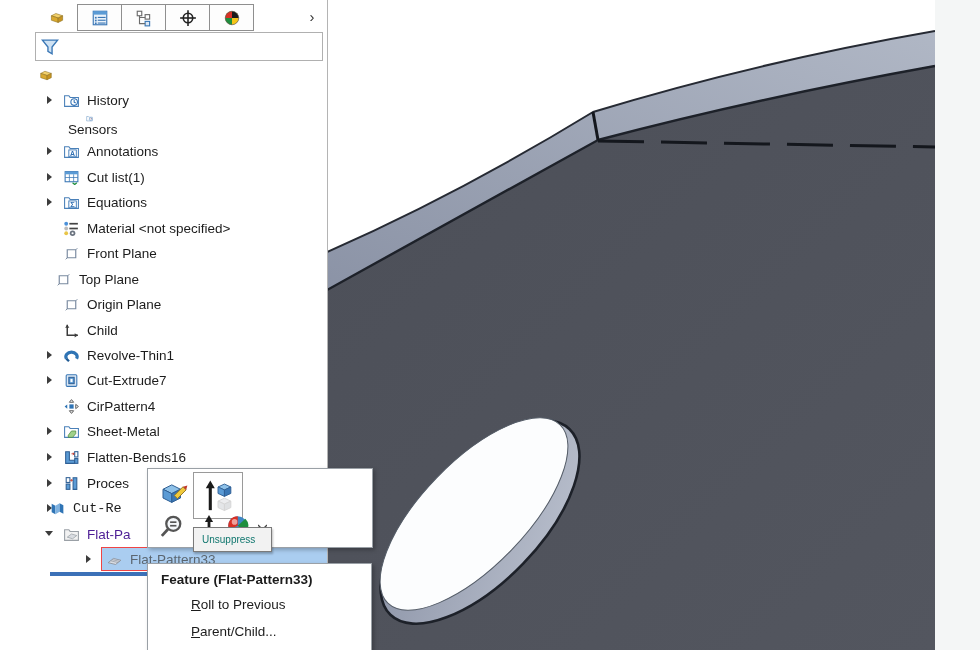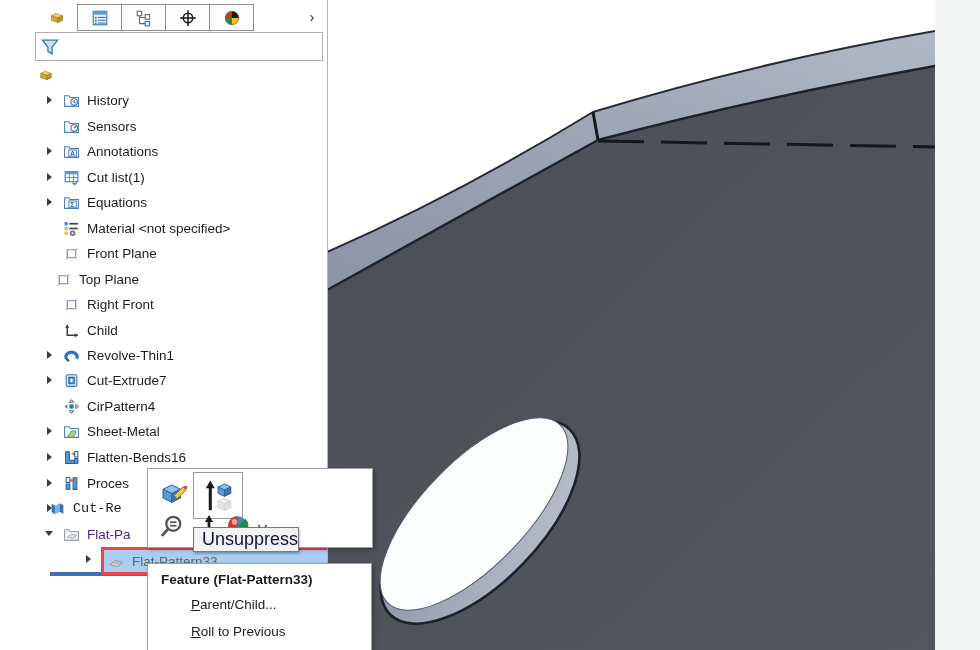--- a/index.html
+++ b/index.html
@@ -25,32 +25,32 @@
 
   
   .tree{position:absolute;left:0;top:62px;width:327px;}
   .trow{position:absolute;height:22px;display:flex;align-items:center;}
   .trow .lbl{margin-left:6px;white-space:nowrap;}
   .arr{position:absolute;width:0;height:0;}
   .arr.r{border-top:4px solid transparent;border-bottom:4px solid transparent;border-left:5.5px solid #3c3c3c;}
   .arr.d{border-left:4px solid transparent;border-right:4px solid transparent;border-top:5.5px solid #3c3c3c;}
   .gray .lbl{color:#4c1d95;}
   .hl-row{position:absolute;left:101px;top:547px;width:246px;height:22px;background:#aacdf0;
-          border:3px solid #ef4444;display:flex;align-items:center;z-index:3;}
+          border:1px solid #ef4444;display:flex;align-items:center;z-index:3;}
   .hl-row .lbl{margin-left:6px;color:#5b6670;white-space:nowrap;}
   .rollback-bar{position:absolute;left:50px;top:572px;width:296px;height:4px;background:#3c71b8;z-index:2;}
 
   
   .ctx-toolbar{position:absolute;left:147px;top:468px;width:224px;height:78px;background:#fff;
           border:1px solid #9aa0a6;box-shadow:2px 2px 4px rgba(0,0,0,.25);z-index:10;}
   .unsup-box{position:absolute;left:45px;top:3px;width:48px;height:45px;border:1px solid #9a9a9a;background:#fff;
           display:flex;align-items:center;justify-content:center;}
   .tool-btn{position:absolute;display:flex;align-items:center;justify-content:center;}
-  .tooltip{position:absolute;left:193px;top:527px;height:20px;padding:1px 0 2px 8px;background:#f2f2f2;
-          border:1px solid #7a7a7a;box-shadow:1px 2px 2px rgba(0,0,0,.25);color:#0f172a;font-size:18px;
+  .tooltip{position:absolute;left:193px;top:527px;height:20px;padding:1px 16px 2px 8px;background:#f2f2f2;
+          border:1px solid #7a7a7a;box-shadow:1px 2px 2px rgba(0,0,0,.25);color:#0f766e;font-size:10px;
           display:flex;align-items:center;z-index:12;white-space:nowrap;}
   .ctx-menu{position:absolute;left:147px;top:563px;width:223px;height:90px;background:#fff;
           border:1px solid #9aa0a6;box-shadow:2px 2px 4px rgba(0,0,0,.25);z-index:11;font-size:13.5px;}
   .ctx-menu .hdr{font-weight:bold;padding:8px 0 4px 13px;white-space:nowrap;}
   .ctx-menu .mi{padding:6px 0 6px 43px;white-space:nowrap;cursor:default;}
   .ctx-menu .u{text-decoration:underline;}
   svg{display:block;}
 </style>
 </head>
 <body>
@@ -160,21 +160,21 @@
       <div class="arr r" style="top:34px;left:47px;"></div>
       <div class="trow" style="top:27px;left:62px;">
         <svg width="19" height="17" viewBox="0 0 16 16">
           <path d="M1.5,3.5 h4 l1.2,1.6 h7.8 v8.4 h-13 Z" fill="#fff" stroke="#4a80b8"></path>
           <circle cx="10.5" cy="9.5" r="3.1" fill="#fff" stroke="#2f6fb3"></circle>
           <path d="M10.5,7.6 V9.5 L12,10.4" fill="none" stroke="#2f6fb3"></path>
         </svg>
         <span class="lbl">History</span>
       </div>
 
-      <div class="trow" style="top:53px;left:62px;">
+      <div class="trow" style="top:53px;left:62px;flex-direction:column;">
         <svg width="19" height="17" viewBox="0 0 16 16">
           <path d="M1.5,3.5 h4 l1.2,1.6 h7.8 v8.4 h-13 Z" fill="#fff" stroke="#4a80b8"></path>
           <circle cx="10.5" cy="9.5" r="3.1" fill="#fff" stroke="#2f6fb3"></circle>
           <line x1="10.5" y1="9.5" x2="12.6" y2="8" stroke="#c0392b" stroke-width="1.2"></line>
         </svg>
         <span class="lbl">Sensors</span>
       </div>
 
       <div class="arr r" style="top:85px;left:47px;"></div>
       <div class="trow" style="top:78px;left:62px;">
@@ -234,21 +234,21 @@
           <path d="M4,4.5 h8 v7.5 h-8 Z" fill="none" stroke="#7a8aa0" stroke-width="1.1"></path>
           <path d="M4,12 l-1.5,1.5 M12,4.5 l1.5,-1.5" stroke="#7a8aa0" stroke-width=".9"></path>
         </svg>
         <span class="lbl">Top Plane</span>
       </div>
       <div class="trow" style="top:231px;left:62px;">
         <svg width="19" height="17" viewBox="0 0 16 16">
           <path d="M4,4.5 h8 v7.5 h-8 Z" fill="none" stroke="#7a8aa0" stroke-width="1.1"></path>
           <path d="M4,12 l-1.5,1.5 M12,4.5 l1.5,-1.5" stroke="#7a8aa0" stroke-width=".9"></path>
         </svg>
-        <span class="lbl">Right Front</span>
+        <span class="lbl">Origin Plane</span>
       </div>
 
       <div class="trow" style="top:257px;left:62px;">
         <svg width="19" height="17" viewBox="0 0 16 16">
           <path d="M4,2.5 V12.5 H14" fill="none" stroke="#3c3c3c" stroke-width="1.4"></path>
           <path d="M4,2.5 l-2,3 h4 Z" fill="#3c3c3c"></path>
           <path d="M14,12.5 l-3,-2 v4 Z" fill="#3c3c3c"></path>
         </svg>
         <span class="lbl">Child</span>
       </div>
@@ -400,17 +400,17 @@
       </svg>
     </div>
   </div>
 
   <div class="tooltip">
     <span>Unsuppress</span>
   </div>
 
   <div class="ctx-menu">
     <div class="hdr">Feature (Flat-Pattern33)</div>
+    <div class="mi"><span class="u">R</span><span>oll to Previous</span></div>
     <div class="mi"><span class="u">P</span><span>arent/Child...</span></div>
-    <div class="mi"><span class="u">R</span><span>oll to Previous</span></div>
   </div>
 
 </div>
 
 </body></html>

